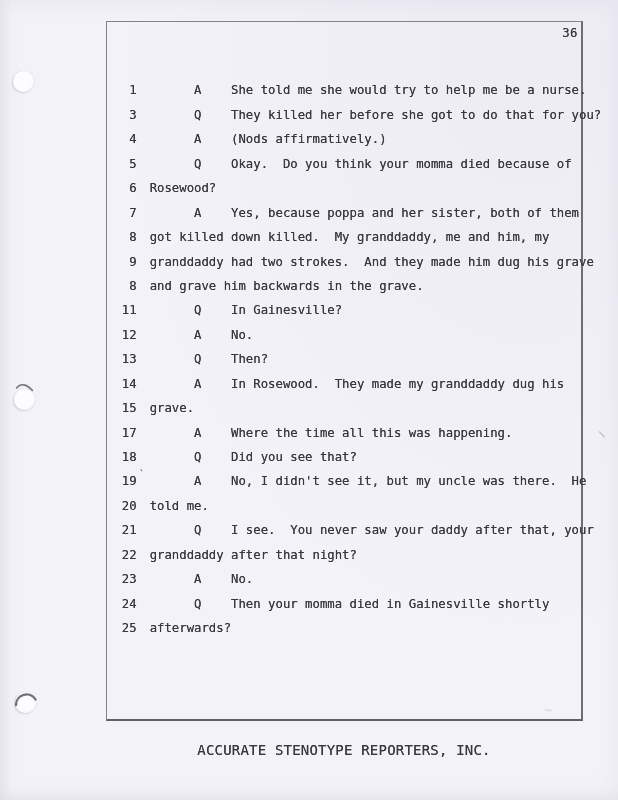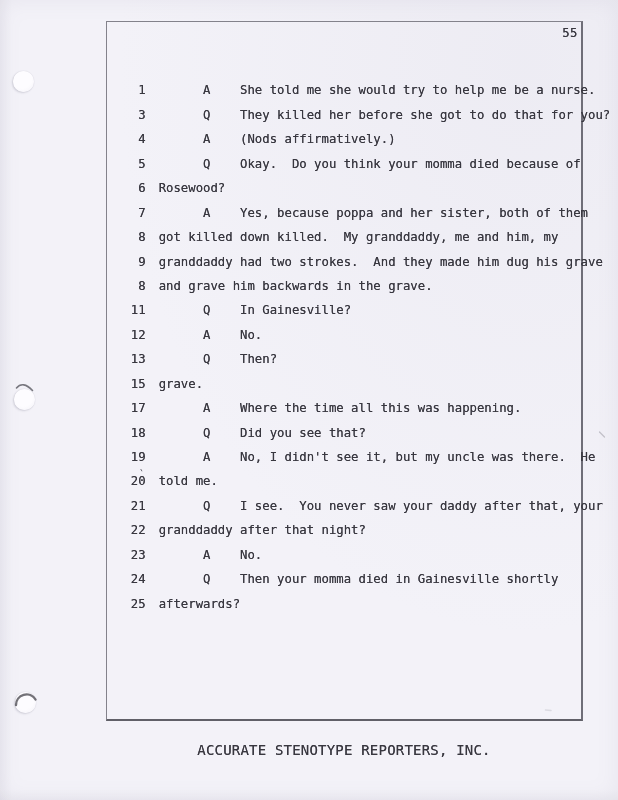--- a/index.html
+++ b/index.html
@@ -32,21 +32,21 @@
   }
   .pageno{
     position:absolute;
     top:26px;right:40px;
     font-size:12.3px;
     letter-spacing:0.5px;
     text-shadow:0 0 0.5px rgba(52,51,62,0.85);
   }
   .lines{
     position:absolute;
-    left:16px;top:54px;
+    left:7px;top:54px;
     width:498px;
   }
   .row{
     height:24.45px;
     line-height:24.45px;
     font-size:12.3px;
     white-space:pre;
     text-shadow:0 0 0.5px rgba(52,51,62,0.8);
   }
   .num{
@@ -93,21 +93,21 @@
     transform:rotate(8deg);
   }
 </style>
 </head>
 <body>
 
 <div class="page">
 
   <div class="border-box"></div>
 
-  <div class="pageno">55</div>
+  <div class="pageno">36</div>
 
   <div class="lines">
   <div class="row">
     <span class="num">1</span><span class="txt">      A    She told me she would try to help me be a nurse.</span>
   </div>
 
 
   <div class="row">
     <span class="num">3</span><span class="txt">      Q    They killed her before she got to do that for you?</span>
   </div>
@@ -145,20 +145,23 @@
   </div>
 
   <div class="row">
     <span class="num">12</span><span class="txt">      A    No.</span>
   </div>
 
   <div class="row">
     <span class="num">13</span><span class="txt">      Q    Then?</span>
   </div>
 
+  <div class="row">
+    <span class="num">14</span><span class="txt">      A    In Rosewood.  They made my granddaddy dug his</span>
+  </div>
 
   <div class="row">
     <span class="num">15</span><span class="txt">grave.</span>
   </div>
 
 
   <div class="row">
     <span class="num">17</span><span class="txt">      A    Where the time all this was happening.</span>
   </div>
 

